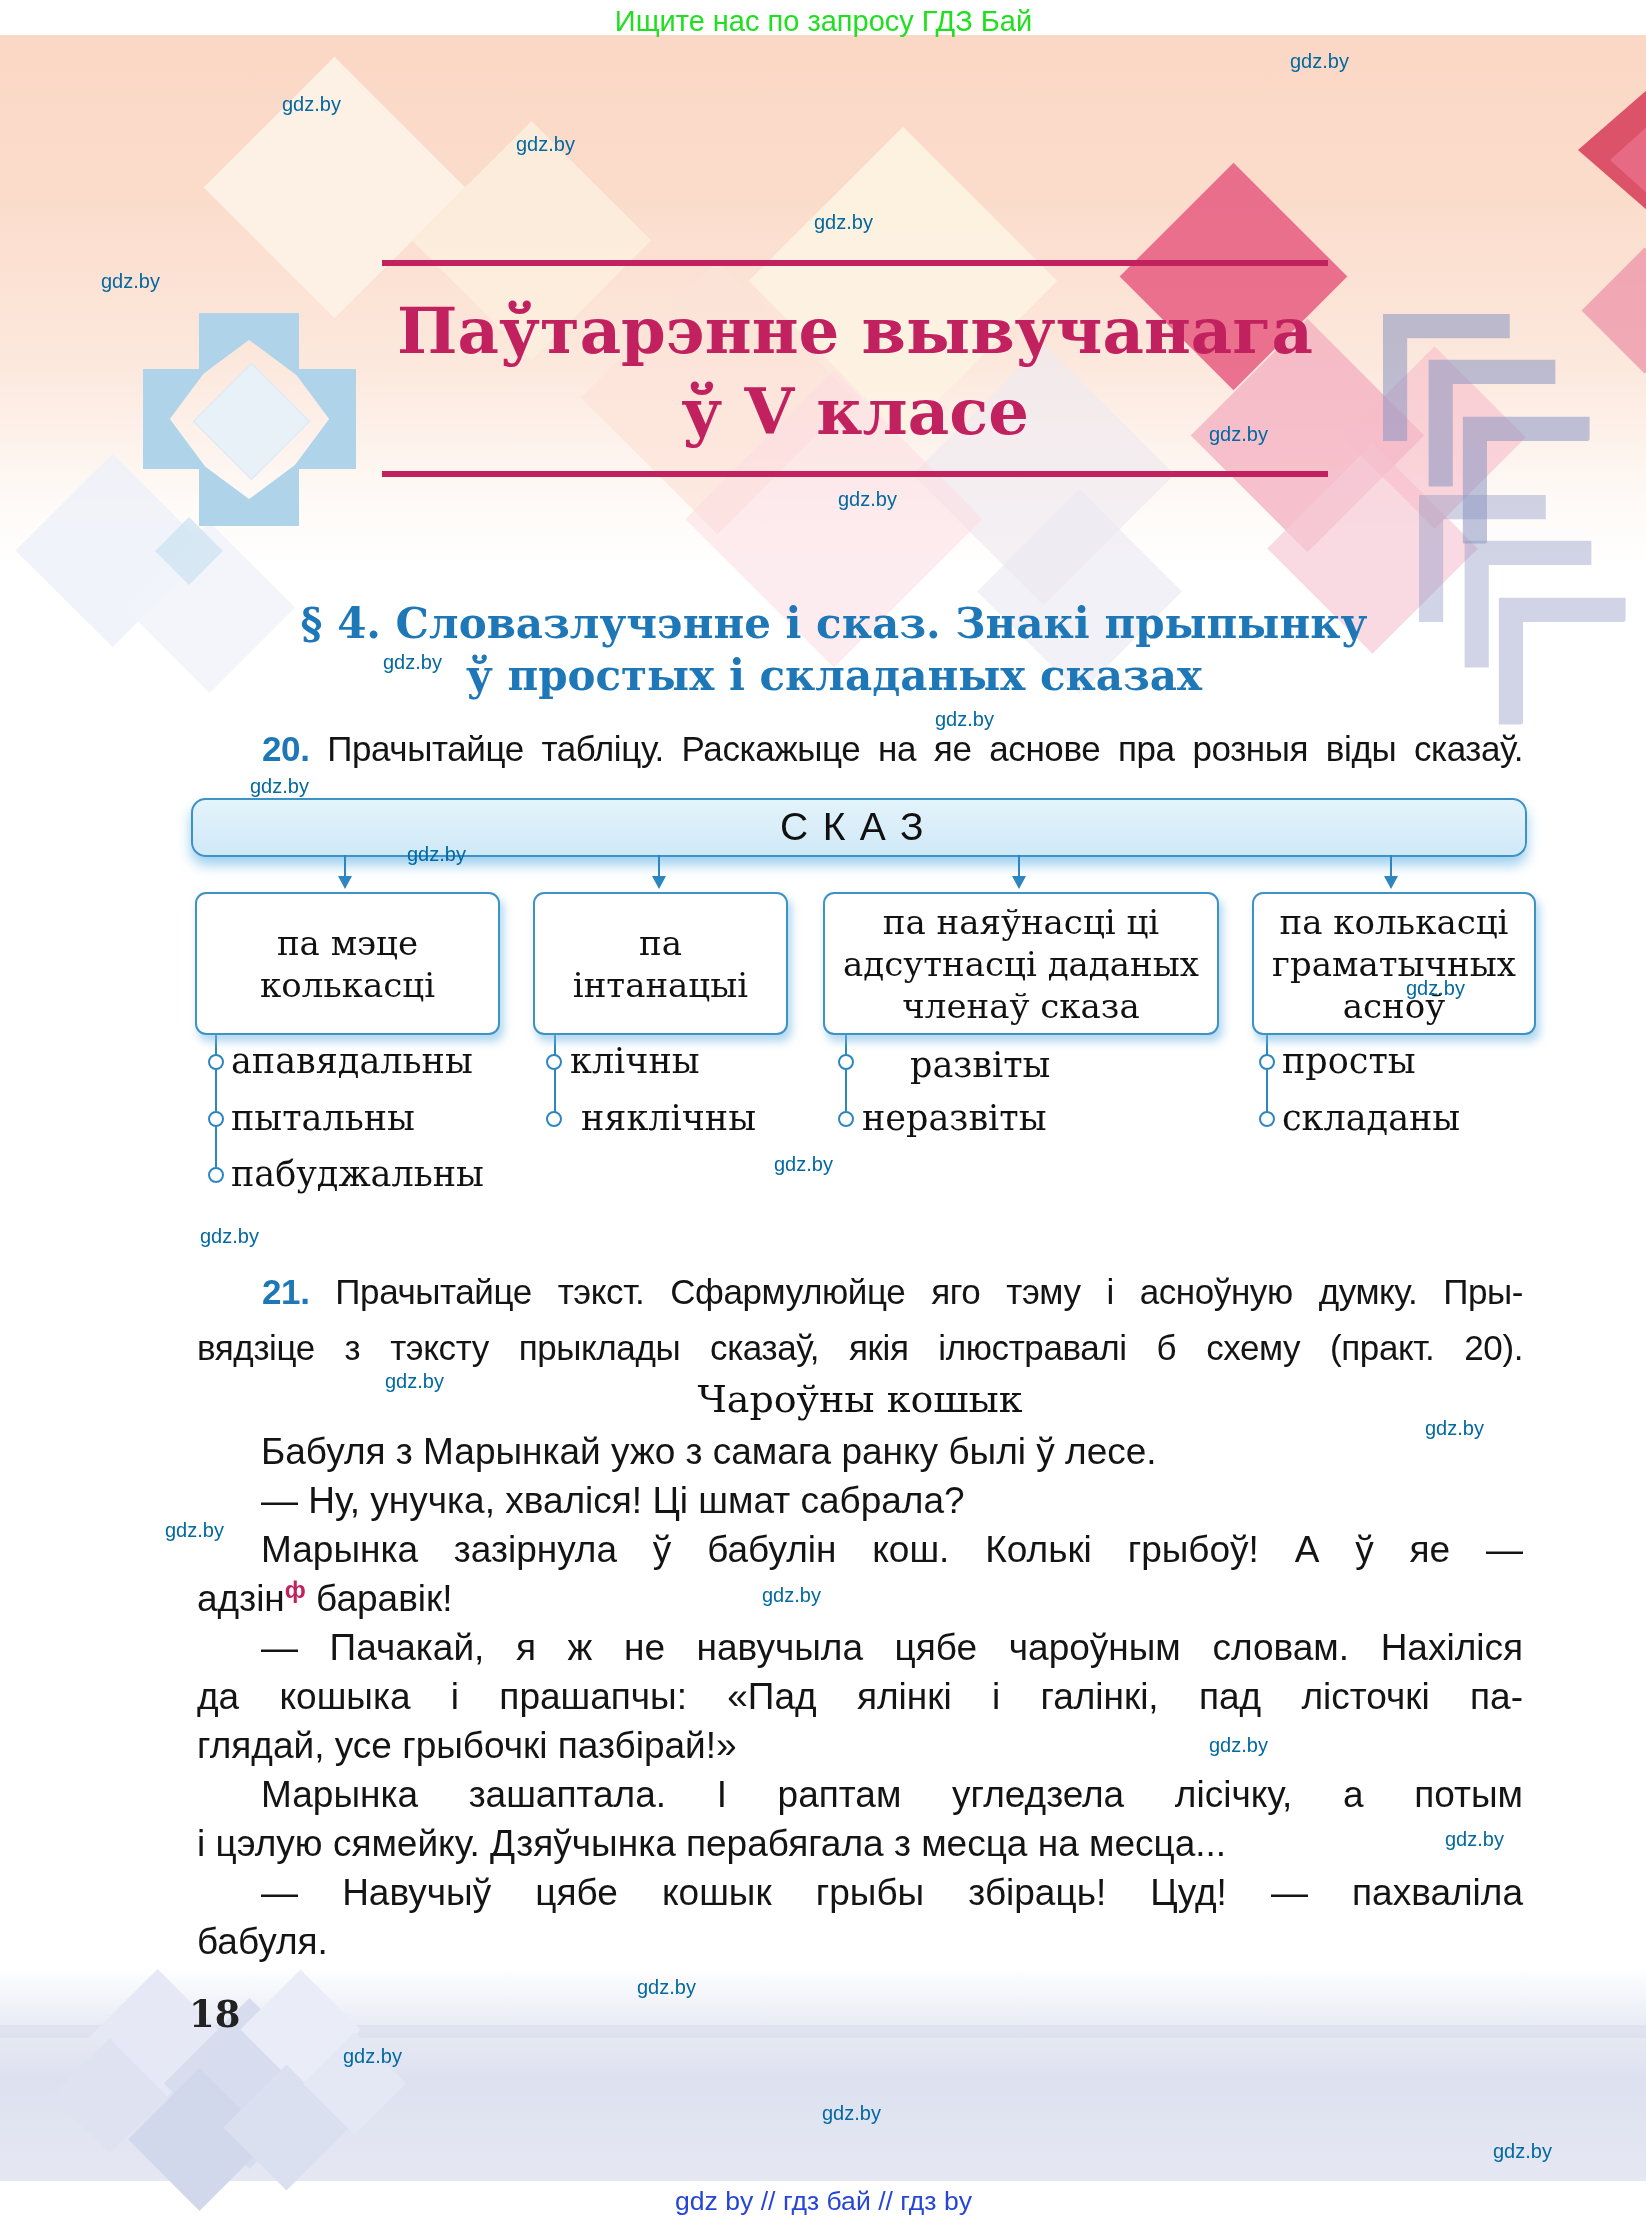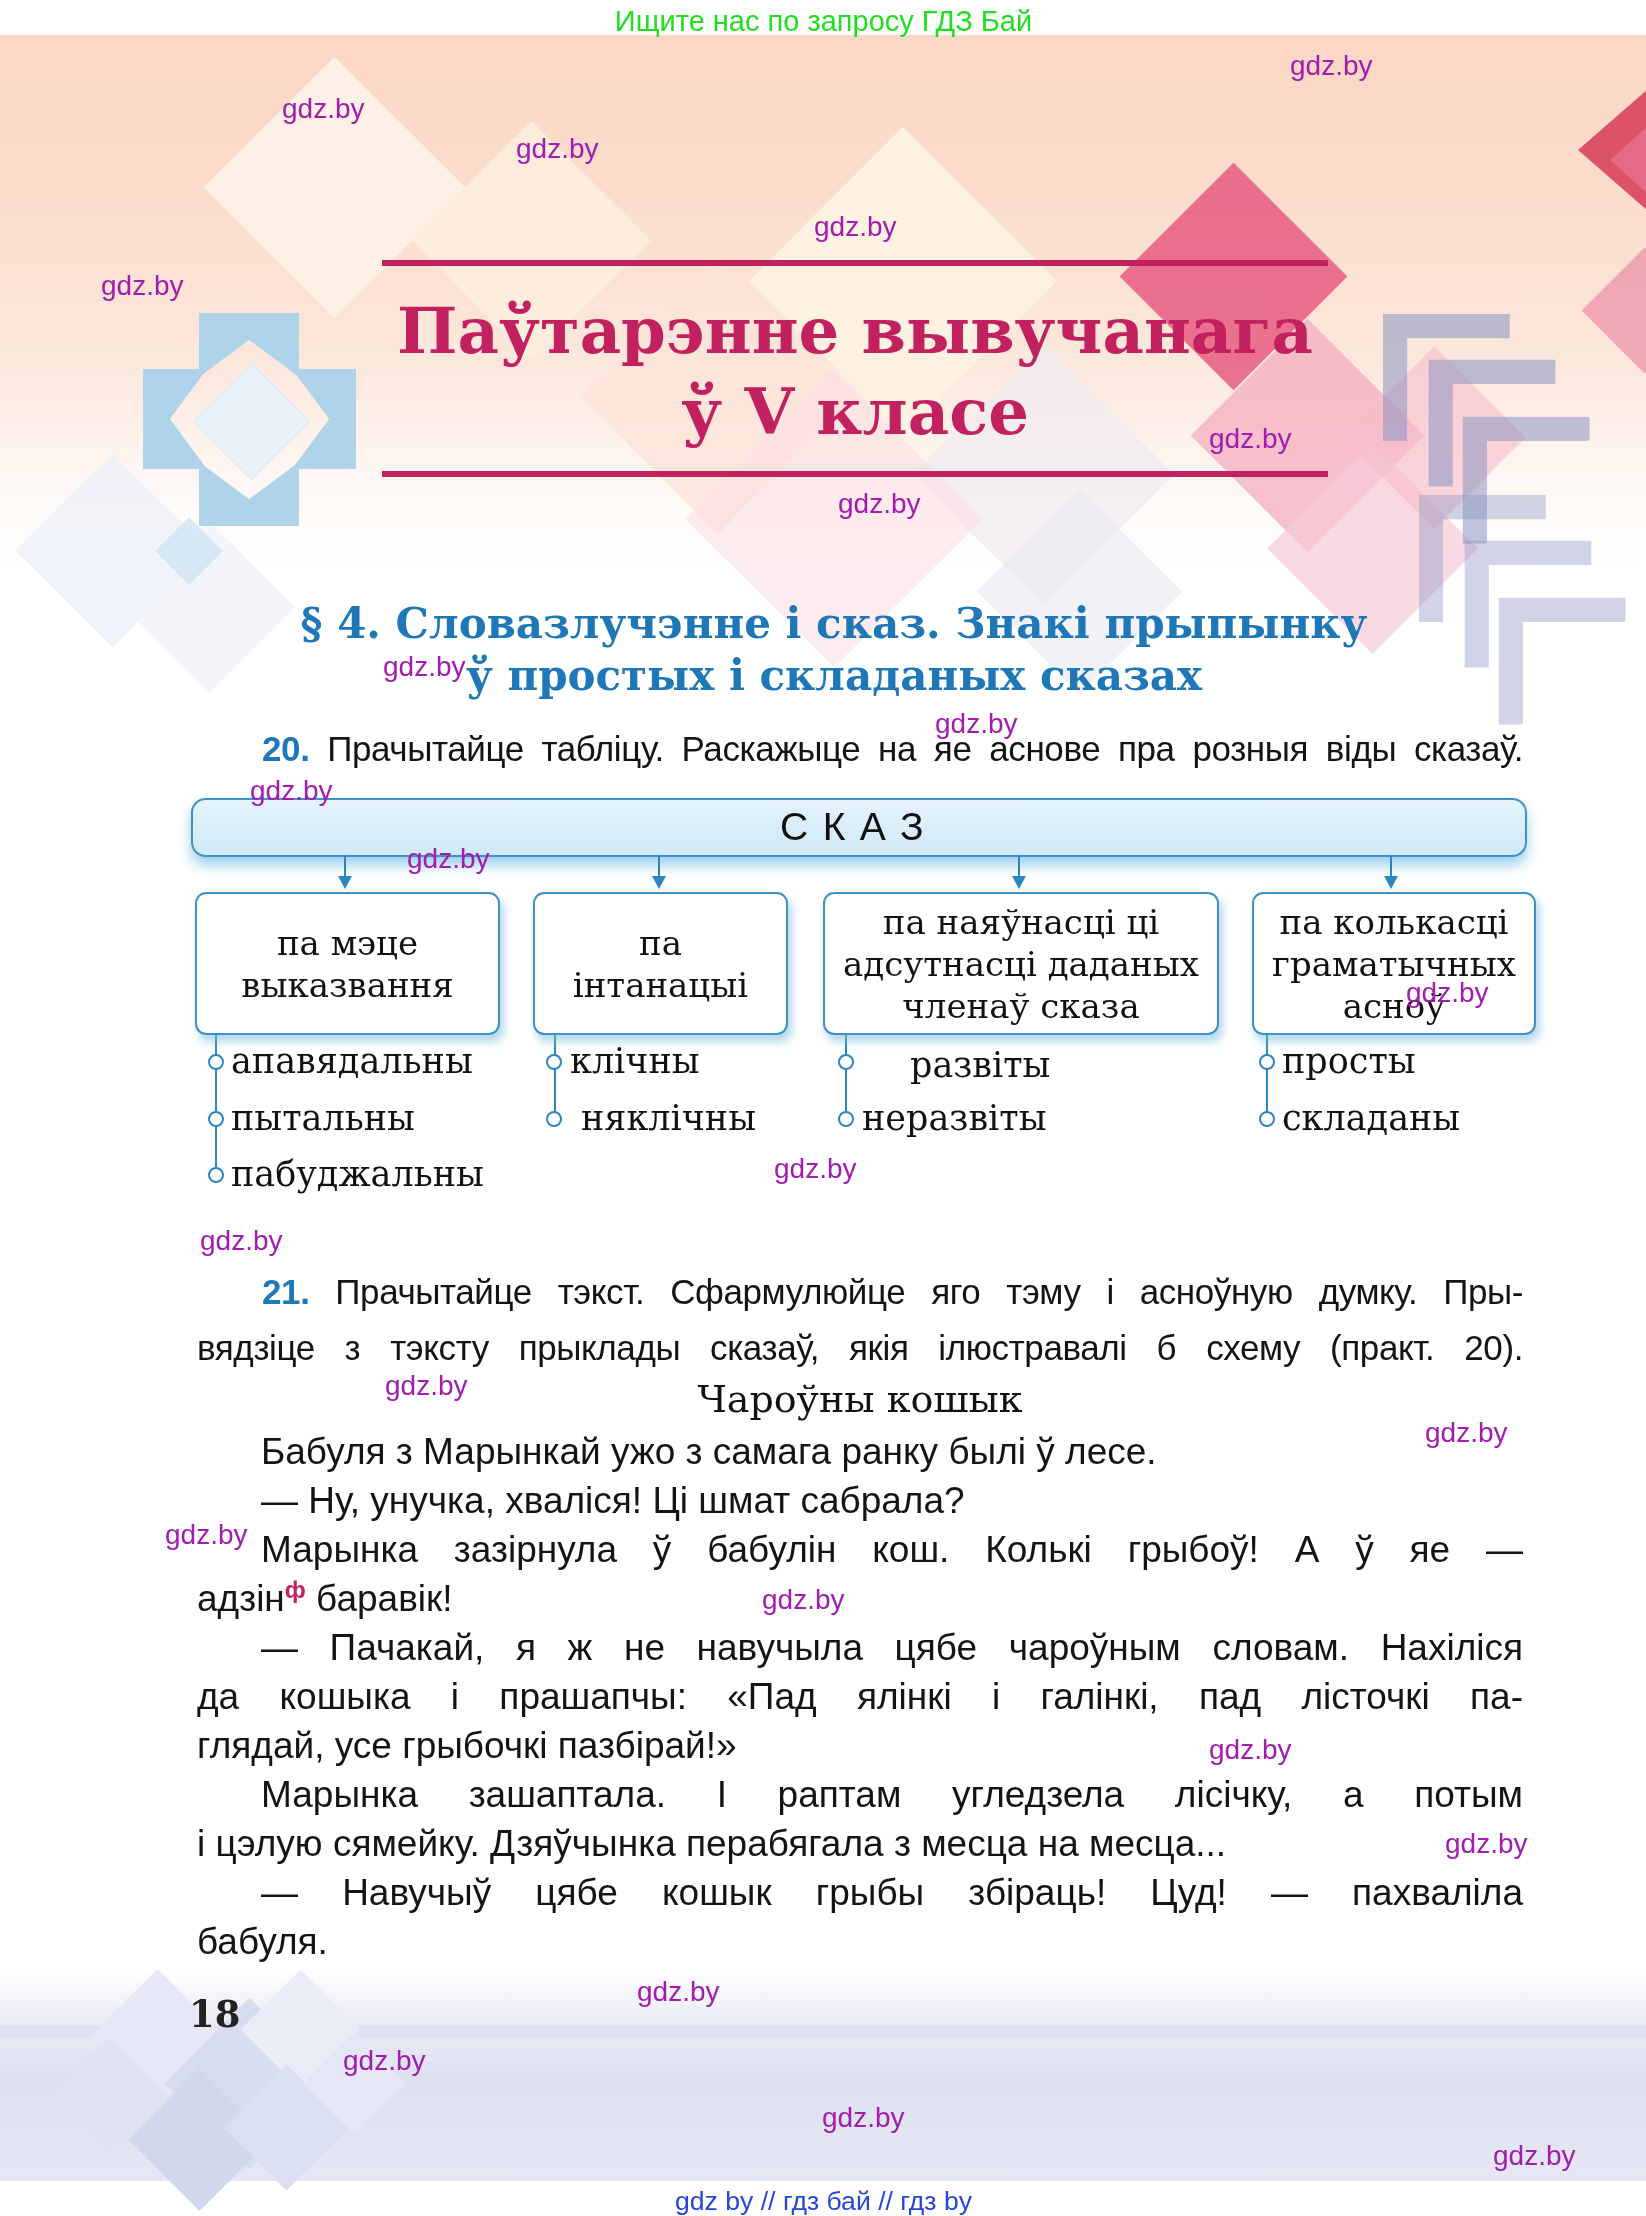--- a/index.html
+++ b/index.html
@@ -76,21 +76,21 @@
 
   
   .page-number{position:absolute;left:189px;top:1992px;z-index:2;font-size:37px;color:#222;font-weight:bold;}
   .bottom-panel{position:absolute;left:0;top:1967px;width:1647px;height:214px;z-index:0;
       background:linear-gradient(180deg,rgba(231,233,244,0) 0%,#e9ebf5 28%,#dde1ef 52%,#e5e8f3 100%);}
   .panel-band{position:absolute;left:0;top:2025px;width:1647px;height:13px;background:#d9ddeb;opacity:.6;z-index:0;}
   .footer-links{position:absolute;left:0;top:2186px;width:100%;text-align:center;z-index:6;
       font-size:26.6px;color:#2746d8;}
 
   
-  .wm{position:absolute;z-index:5;font-size:28px;color:#a21caf;font-family:"Liberation Sans",sans-serif;}
+  .wm{position:absolute;z-index:5;font-size:20px;color:#0369a1;font-family:"Liberation Sans",sans-serif;}
 </style>
 </head>
 <body>
 
 <div class="page">
 
   <div class="promo">Ищите нас по запросу ГДЗ Бай</div>
 
   <div class="header-band">
     <div class="diamond" style="left:242px;top:60px;width:185px;height:185px;background:#fdf1e6;opacity:.95;"></div>
@@ -153,21 +153,21 @@
 
   <div class="skaz-box"><span>СКАЗ</span></div>
 
   <div class="arrow" style="left:344px;"></div>
   <div class="arrow" style="left:658px;"></div>
   <div class="arrow" style="left:1018px;"></div>
   <div class="arrow" style="left:1390px;"></div>
 
   <div class="cat-box" style="left:195px;width:301px;">
     <div>па мэце</div>
-    <div>выказвання</div>
+    <div>колькасці</div>
   </div>
   <div class="cat-box" style="left:533px;width:251px;">
     <div>па</div>
     <div>інтанацыі</div>
   </div>
   <div class="cat-box" style="left:823px;width:392px;">
     <div>па наяўнасці ці</div>
     <div>адсутнасці даданых</div>
     <div>членаў сказа</div>
   </div>

